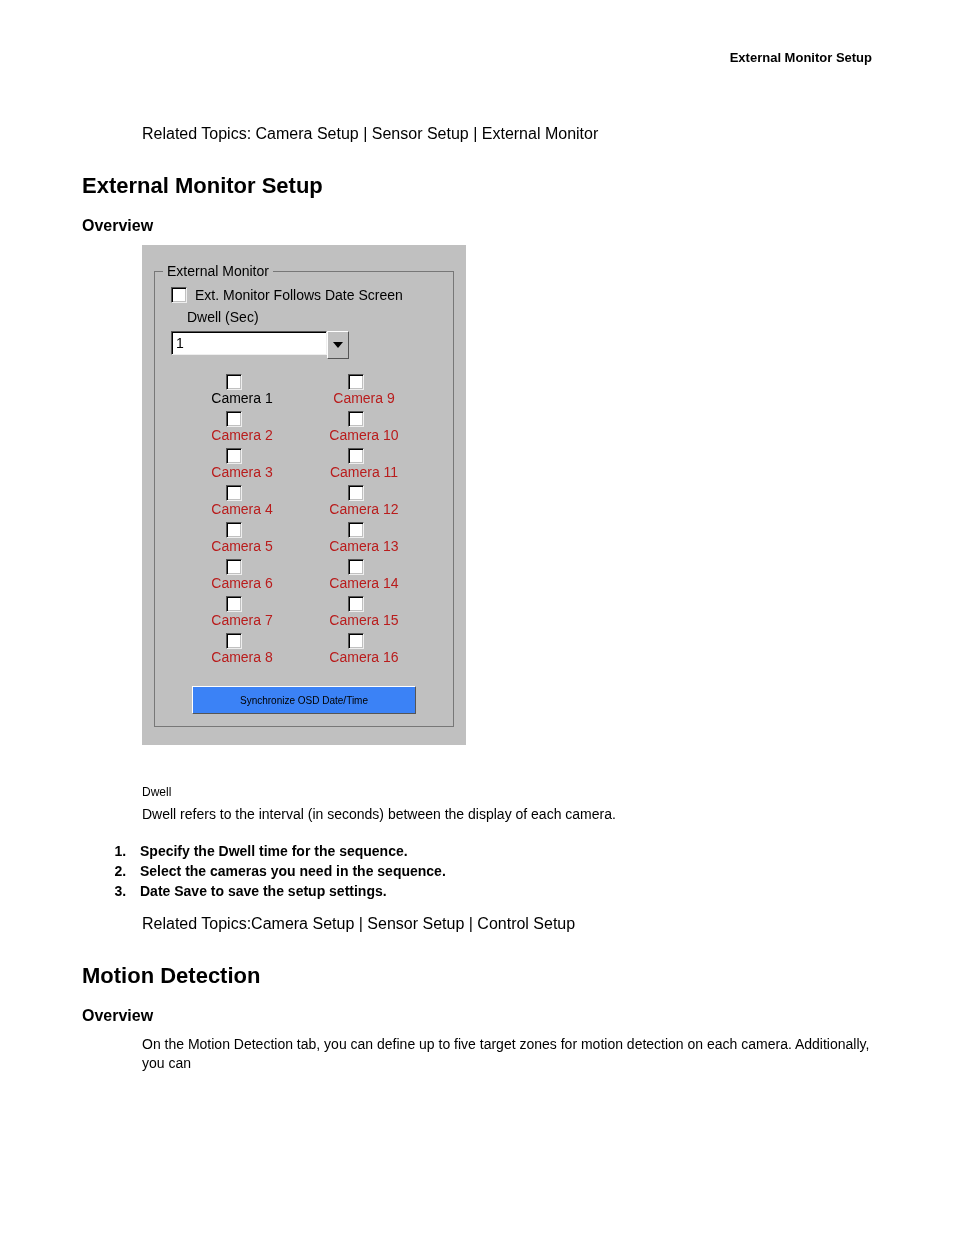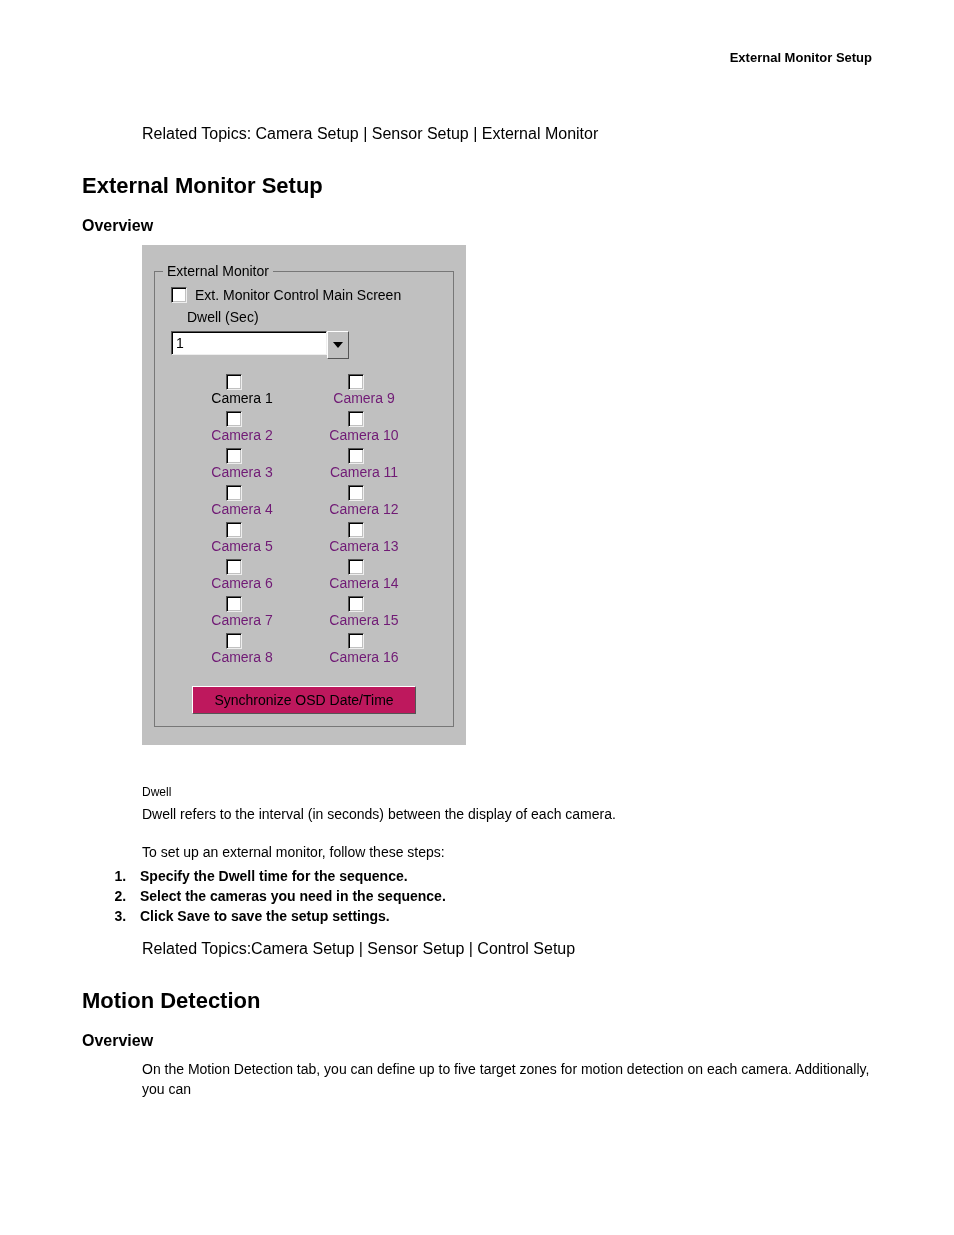--- a/index.html
+++ b/index.html
@@ -128,34 +128,34 @@
   .cam-row {
     display: flex;
     align-items: center;
     margin: 5px 0;
     flex-direction: column;
   }
   .cam-row .label {
     margin-left: 8px;
     font-size: 14px;
   }
-  .disabled { color: #701a75; }
+  .disabled { color: #b91c1c; }
   .sync-btn {
     margin: 16px auto 0 auto;
     width: 222px;
     height: 26px;
-    background: #be185d;
+    background: #3b82f6;
     border-top: 1.5px solid #fff;
     border-left: 1.5px solid #fff;
     border-right: 1.5px solid #555;
     border-bottom: 1.5px solid #555;
     display: flex;
     align-items: center;
     justify-content: center;
-    font-size: 14px;
+    font-size: 10px;
   }
   ol.steps {
     font-family: "Arial Narrow", Arial, sans-serif;
     font-size: 14px;
     padding-left: 48px;
     margin: 6px 0 16px 0;
     font-weight: bold;
   }
   ol.steps li {
     padding-left: 10px;
@@ -182,21 +182,21 @@
 
   <h2 class="sub">Overview</h2>
 
   <div class="dialog-wrap">
     <div class="dialog">
       <fieldset class="groupbox">
         <legend>External Monitor</legend>
 
         <div class="chk-row">
           <span class="chk"></span>
-          <span>Ext. Monitor Control Main Screen</span>
+          <span>Ext. Monitor Follows Date Screen</span>
         </div>
 
         <div class="dwell-label">Dwell (Sec)</div>
 
         <div class="combo">
           <div class="combo-input">1</div>
           <div class="combo-btn">
             <svg width="10" height="6">
                 <polygon points="0,0 10,0 5,6" fill="#000"></polygon>
               </svg>
@@ -275,26 +275,25 @@
         </div>
 
         <div class="sync-btn">Synchronize OSD Date/Time</div>
       </fieldset>
     </div>
   </div>
 
   <div class="term">Dwell</div>
   <div class="body-text indent" style="margin-top:6px;">Dwell refers to the interval (in seconds) between the display of each camera.</div>
 
-  <div class="body-text indent" style="margin-bottom:6px;">To set up an external monitor, follow these steps:</div>
 
   <ol class="steps">
     <li>Specify the Dwell time for the sequence.</li>
     <li>Select the cameras you need in the sequence.</li>
-    <li>Click Save to save the setup settings.</li>
+    <li>Date Save to save the setup settings.</li>
   </ol>
 
   <div class="related indent">
     <span>Related Topics:</span><span>Camera Setup</span> | <span>Sensor Setup</span> | <span>Control Setup</span>
   </div>
 
   <h1 class="section" style="margin-top:26px;">Motion Detection</h1>
 
   <h2 class="sub">Overview</h2>
   <div class="body-text indent">On the Motion Detection tab, you can define up to five target zones for motion detection on each camera. Additionally, you can</div>

